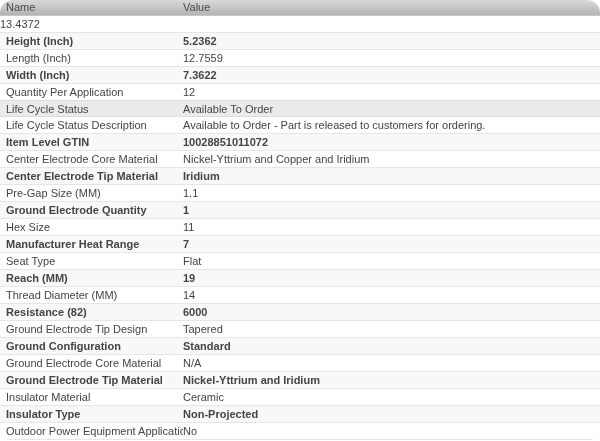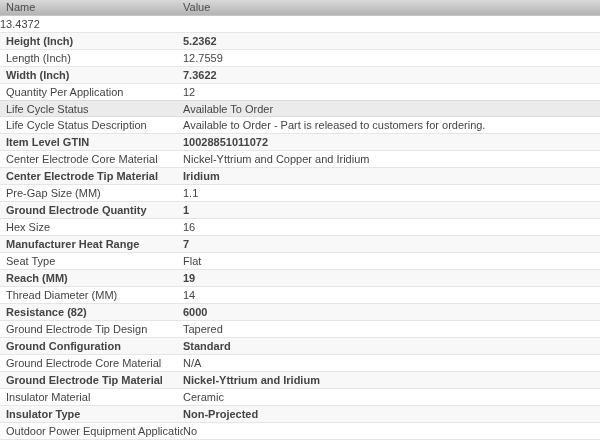--- a/index.html
+++ b/index.html
@@ -7,20 +7,21 @@
     padding: 0;
     background: #ffffff;
     font-family: "Liberation Sans", "DejaVu Sans", sans-serif;
   }
   #screen {
     position: relative;
     width: 600px;
     height: 441px;
     overflow: hidden;
     background: #ffffff;
+    border-radius: 13px;
   }
   .grid {
     width: 100%;
     height: 100%;
     font-size: 11px;
     color: var(--text-color, #444444);
   }
   .hdr {
     display: flex;
     height: 16px;
@@ -120,21 +121,21 @@
         <div class="row">
           <div class="rcell cell-name">Pre-Gap Size (MM)</div>
           <div class="rcell cell-value">1.1</div>
         </div>
         <div class="row alt">
           <div class="rcell cell-name">Ground Electrode Quantity</div>
           <div class="rcell cell-value">1</div>
         </div>
         <div class="row">
           <div class="rcell cell-name">Hex Size</div>
-          <div class="rcell cell-value">16</div>
+          <div class="rcell cell-value">11</div>
         </div>
         <div class="row alt">
           <div class="rcell cell-name">Manufacturer Heat Range</div>
           <div class="rcell cell-value">7</div>
         </div>
         <div class="row">
           <div class="rcell cell-name">Seat Type</div>
           <div class="rcell cell-value">Flat</div>
         </div>
         <div class="row alt">

